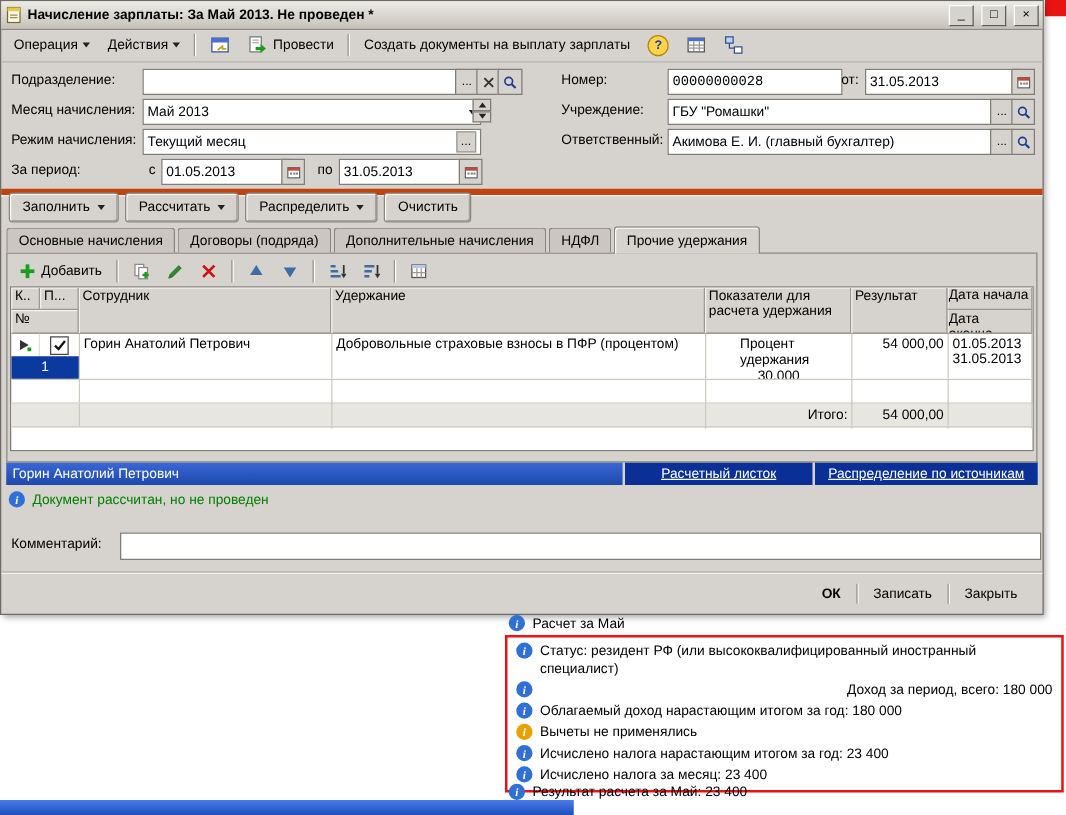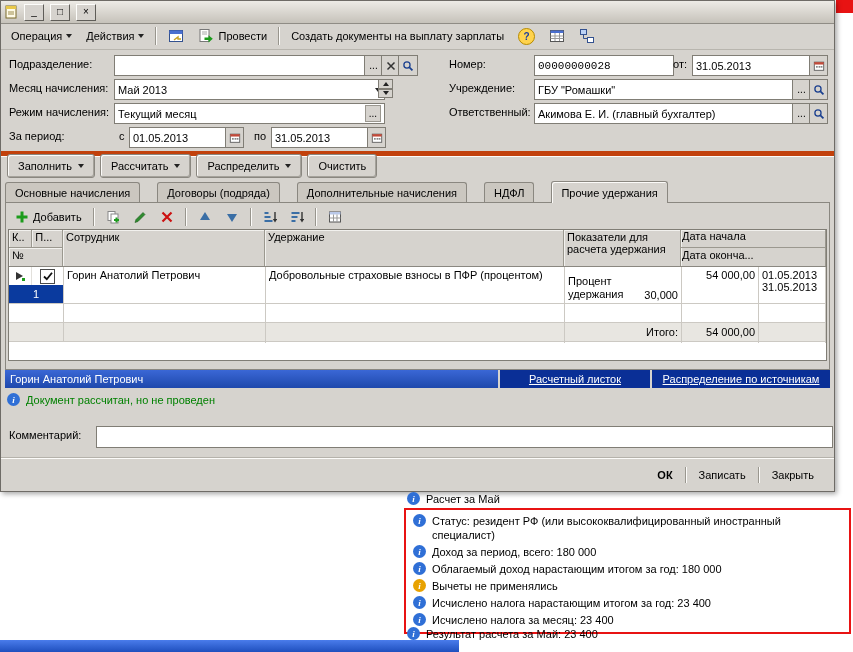--- a/index.html
+++ b/index.html
@@ -29,21 +29,21 @@
   .spin{position:absolute;width:15px;height:19px;display:flex;flex-direction:column;}
   .spin-b{flex:1;background:#d6d3ce;border:1px solid #807d75;display:flex;align-items:center;justify-content:center;}
   .tri-up{width:0;height:0;border-left:3px solid transparent;border-right:3px solid transparent;border-bottom:4px solid #222;}
   .tri-dn{width:0;height:0;border-left:3px solid transparent;border-right:3px solid transparent;border-top:4px solid #222;}
   .inner-ellipsis{margin-left:auto;background:#d6d3ce;border:1px solid #9a978f;height:15px;padding:0 3px;display:flex;align-items:center;font-size:10px;}
 
   
   .cmdrow{position:absolute;left:0;top:150px;right:0;height:30px;display:flex;align-items:center;gap:5px;padding:0 6px;}
   .cmdbtn{height:22px;display:inline-flex;align-items:center;gap:6px;padding:0 10px;background:#d6d3ce;border:1px solid #8a8780;border-radius:3px;box-shadow:inset 1px 1px 0 #fcfbf9, inset -1px -1px 0 #a5a29b;cursor:default;}
   .tabsrow{position:absolute;left:0;top:180px;right:0;height:21px;display:flex;align-items:flex-end;padding:0 4px;z-index:3;}
-  .tab{height:19px;display:inline-flex;align-items:center;padding:0 9px;background:#cbc7c0;border:1px solid #8a8780;border-bottom:none;border-radius:3px 3px 0 0;margin-right:17px;cursor:default;}
+  .tab{height:19px;display:inline-flex;align-items:center;padding:0 9px;background:#cbc7c0;border:1px solid #8a8780;border-bottom:none;border-radius:3px 3px 0 0;margin-right:2px;cursor:default;}
   .tab.active{height:21px;background:#d6d3ce;margin-bottom:-1px;box-shadow:inset 1px 1px 0 #fcfbf9;}
 
   
   .panel{position:absolute;left:4px;right:4px;top:201px;height:162px;background:#d6d3ce;border:1px solid #8a8780;padding:2px;z-index:2;}
   .gridbar{height:24px;display:flex;align-items:center;gap:3px;padding:0 2px;text-align:center;}
   .gbtn{display:inline-flex;align-items:center;gap:4px;padding:2px 4px;border:1px solid transparent;cursor:default;}
   .table{position:relative;background:#fff;border:1px solid #807d75;height:130px;overflow:hidden;}
   .thead{display:flex;background:#d6d3ce;border-bottom:1px solid #8a8780;height:36px;}
   .th{border-right:1px solid #9b988f;box-shadow:inset 1px 1px 0 #f2f1ee;padding:1px 3px;overflow:hidden;}
   .th-left{width:54px;display:flex;flex-direction:column;}
@@ -54,21 +54,21 @@
   .th-date-top{height:17px;border-bottom:1px solid #9b988f;padding:0 1px;}
   .th-date-bot{height:17px;padding:1px 1px 0;}
   .trow{display:flex;height:36px;border-bottom:1px solid #ccc9c3;}
   .td{border-right:1px solid #ccc9c3;padding:2px 3px;overflow:hidden;}
   .t-left{width:54px;display:flex;flex-direction:column;border-right:1px solid #ccc9c3;}
   .t-left-top{display:flex;height:18px;}
   .t-k{width:22px;display:flex;align-items:center;justify-content:center;border-right:1px solid #e2e0db;}
   .t-p{width:31px;display:flex;align-items:center;justify-content:center;}
   .t-rownum{height:18px;background:#0a3a9e;color:#fff;text-align:center;line-height:18px;}
   .chk{width:13px;height:13px;background:#fff;border:1px solid #4a4a4a;display:flex;align-items:center;justify-content:center;}
-  .ind-split{display:flex;align-items:flex-end;}
+  .ind-split{display:flex;align-items:center;flex-direction:column;}
   .ind-name{width:62px;line-height:13px;}
   .ind-val{flex:1;text-align:right;}
   .cell-right{text-align:right;}
   .t-empty{display:flex;height:18px;border-bottom:1px solid #ccc9c3;}
   .e-left{width:54px;border-right:1px solid #ccc9c3;}
   .trow-total{display:flex;height:18px;background:#e8e6e1;border-bottom:1px solid #ccc9c3;align-items:center;}
   .trow-total .td{height:100%;display:flex;align-items:center;}
 
   
   .selbar{position:absolute;left:4px;right:4px;top:368px;height:19px;background:linear-gradient(180deg,#3c69d8,#1e48ac);display:flex;align-items:stretch;color:#fff;}
@@ -104,20 +104,21 @@
 
     <div class="titlebar">
       <span>
         <svg class="ic14" viewBox="0 0 14 14">
             <rect x="2" y="1" width="10" height="12" fill="#fffbe8" stroke="#7a6a2a"></rect>
             <rect x="2" y="1" width="10" height="3" fill="#e9c94a"></rect>
             <line x1="4" y1="7" x2="10" y2="7" stroke="#9a8a4a"></line>
             <line x1="4" y1="9" x2="10" y2="9" stroke="#9a8a4a"></line>
           </svg>
       </span>
+      <span class="title-text">Начисление зарплаты: За Май 2013. Не проведен *</span>
       <span class="win-btn">_</span>
       <span class="win-btn">□</span>
       <span class="win-btn">×</span>
     </div>
 
     <div class="toolbar">
       <span class="tbtn">
           <span>Операция</span>
           <span class="arr"></span>
         </span>
@@ -365,20 +366,21 @@
           <div class="th-left">
             <div class="th-left-top">
               <span class="th thk">К..</span>
               <span class="th thp">П...</span>
             </div>
             <span class="th thnum">№</span>
           </div>
           <span class="th c-emp">Сотрудник</span>
           <span class="th c-ded">Удержание</span>
           <span class="th c-ind">Показатели для расчета удержания</span>
+          <span class="th c-res">Результат</span>
           <span class="th c-date" style="padding:0;">
             <span class="th-date-top" style="display:block;">Дата начала</span>
             <span class="th-date-bot" style="display:block;">Дата оконча...</span>
           </span>
         </div>
 
         <div class="trow">
           <div class="t-left">
             <div class="t-left-top">
               <span class="t-k">
@@ -460,21 +462,21 @@
     <span>Расчет за Май</span>
   </div>
 
   <div class="redbox">
     <div class="bgline">
       <span class="info-ic">i</span>
       <span style="flex:1;">Статус: резидент РФ (или высококвалифицированный иностранный специалист)</span>
     </div>
     <div class="bgline">
       <span class="info-ic">i</span>
-      <span style="flex:1;">Доход за период, всего: 180 000</span>
+      <span style="flex:1;text-align:right;">Доход за период, всего: 180 000</span>
     </div>
     <div class="bgline">
       <span class="info-ic">i</span>
       <span style="flex:1;">Облагаемый доход нарастающим итогом за год: 180 000</span>
     </div>
     <div class="bgline">
       <span class="info-ic warn">i</span>
       <span style="flex:1;">Вычеты не применялись</span>
     </div>
     <div class="bgline">

